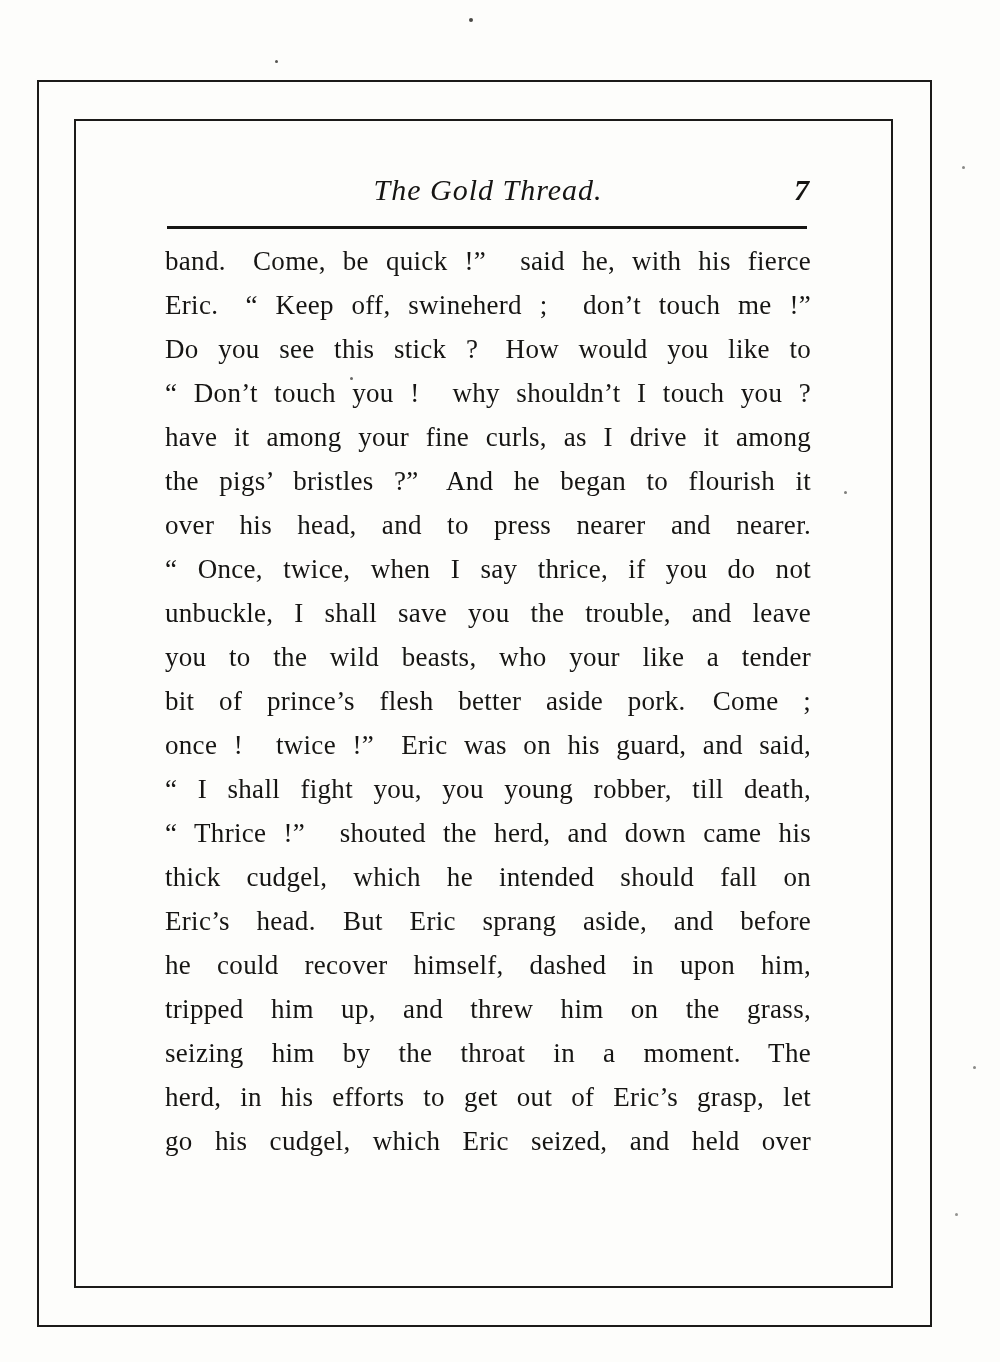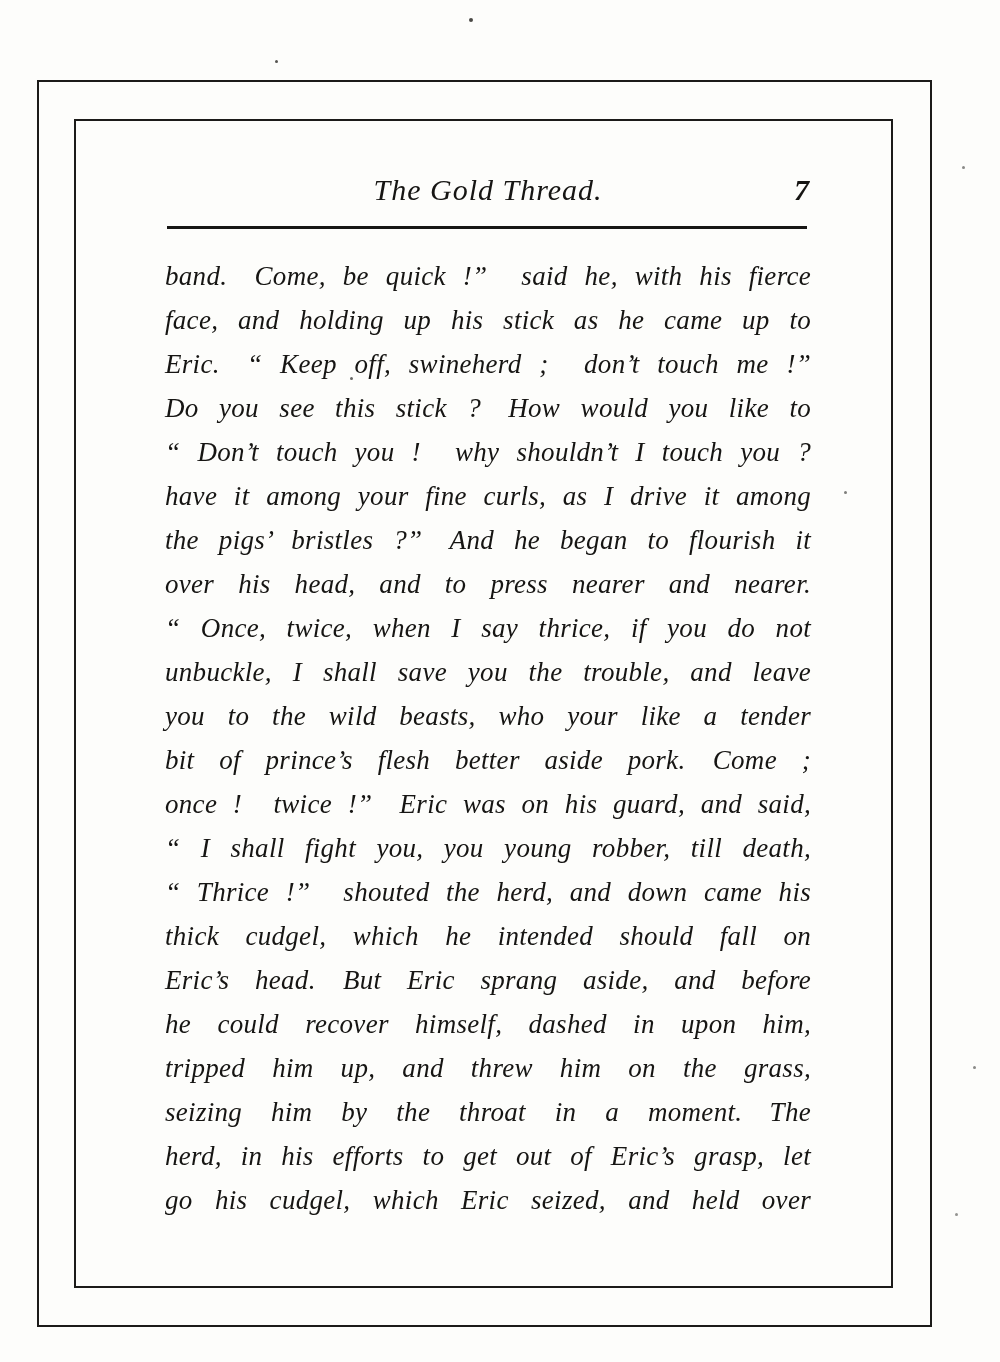--- a/index.html
+++ b/index.html
@@ -65,23 +65,22 @@
 
   .header-rule {
     position: absolute;
     left: 2px; top: 226px;
     width: 640px; height: 3px;
     background: #171614;
   }
 
   .body-text {
     position: absolute;
-    left: 0; top: 254px;
+    left: 0; top: 239px;
     width: 646px;
-    font-style: italic;
   }
   .text-line {
     width: 100%;
     height: 44px;
     line-height: 44px;
     font-size: 27px;
     letter-spacing: 0.3px;
     white-space: normal;
     text-align: justify;
     text-align-last: justify;
@@ -122,21 +121,20 @@
 
     <div class="running-header">
       <div class="header-title">The Gold Thread.</div>
       <div class="page-number">7</div>
     </div>
 
     <div class="header-rule"></div>
 
     <div class="body-text">
       <div class="text-line">band. Come, be quick !”&nbsp; said he, with his fierce</div>
-      <div class="text-line">face, and holding up his stick as he came up to</div>
       <div class="text-line">Eric. “ Keep off, swineherd ;&nbsp; don’t touch me !”</div>
       <div class="text-line">Do you see this stick ? How would you like to</div>
       <div class="text-line">“ Don’t touch you !&nbsp; why shouldn’t I touch you ?</div>
       <div class="text-line">have it among your fine curls, as I drive it among</div>
       <div class="text-line">the pigs’ bristles ?” And he began to flourish it</div>
       <div class="text-line">over his head, and to press nearer and nearer.</div>
       <div class="text-line">“ Once, twice, when I say thrice, if you do not</div>
       <div class="text-line">unbuckle, I shall save you the trouble, and leave</div>
       <div class="text-line">you to the wild beasts, who your like a tender</div>
       <div class="text-line">bit of prince’s flesh better aside pork. Come ;</div>

